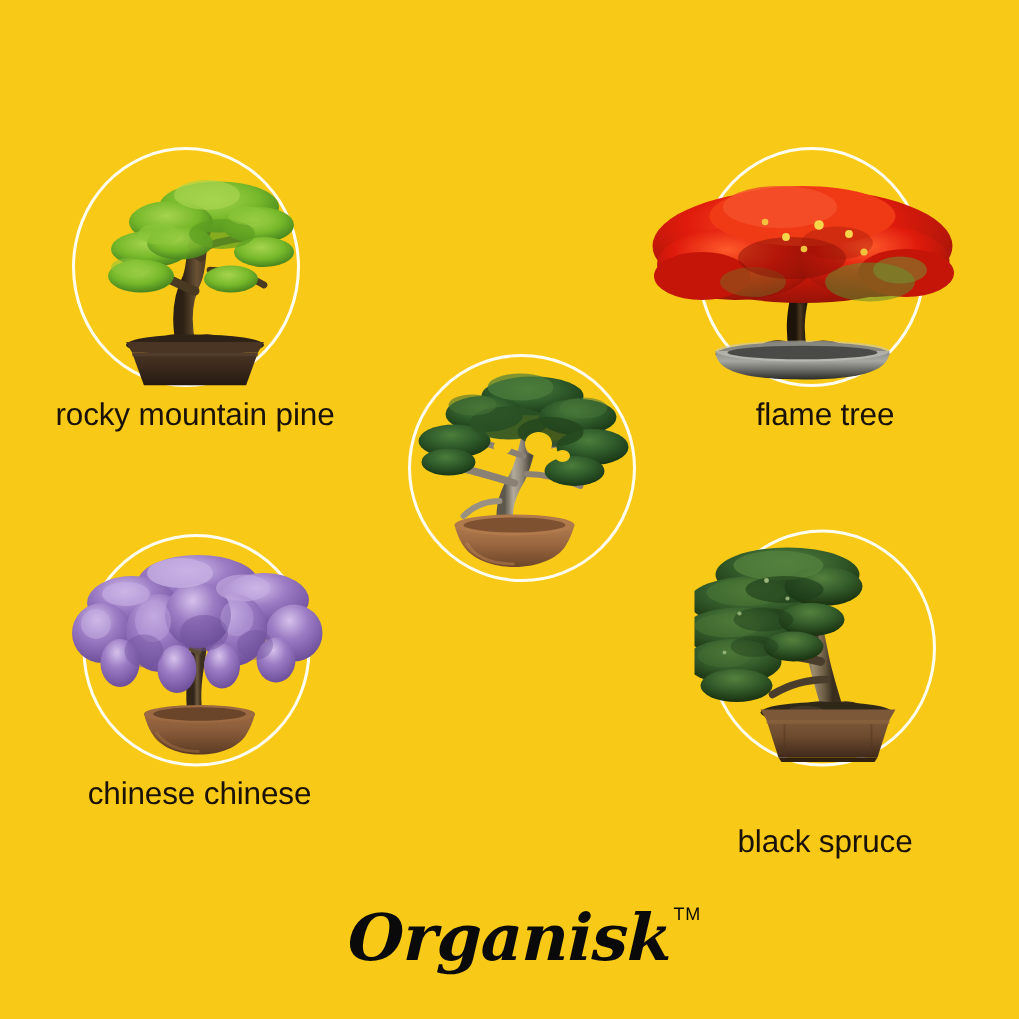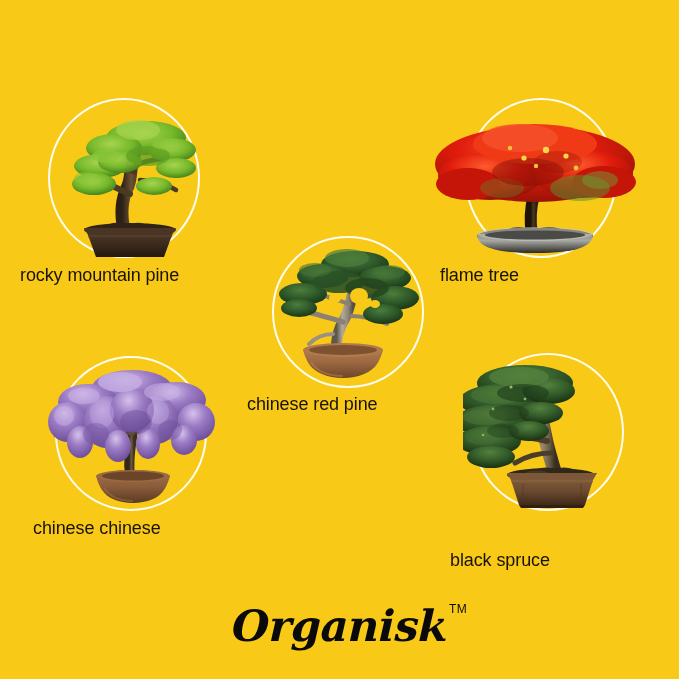--- a/index.html
+++ b/index.html
@@ -31,23 +31,24 @@
   .tree-art {
     position: absolute;
   }
   .tree-art svg {
     display: block;
     width: 100%;
     height: 100%;
   }
   .tree-label {
     position: absolute;
+    text-align: center;
     color: #1A1208;
     font-family: "Liberation Sans", sans-serif;
-    font-size: 18px;
+    font-size: 21px;
     font-weight: 500;
     letter-spacing: -0.1px;
     white-space: nowrap;
     line-height: 1;
   }
   #brand {
     position: absolute;
     left: 0;
     right: 0;
     top: 604px;
@@ -253,21 +254,20 @@
 
         <ellipse cx="70" cy="110" rx="36" ry="7" fill="#2B2418"></ellipse>
         <ellipse cx="60" cy="109" rx="10" ry="3" fill="#4A4034" opacity="0.7"></ellipse>
 
         <path d="M32 108 L112 108 C112 108 110 116 106 122 C101 130 88 136 72 136 C56 136 43 130 38 122 C34 116 32 108 32 108 Z" fill="url(#crp-p)"></path>
         <ellipse cx="72" cy="108" rx="40" ry="7" fill="#B07A4C"></ellipse>
         <ellipse cx="72" cy="108" rx="34" ry="5" fill="#7E5230"></ellipse>
         <path d="M40 120 C46 130 58 134 72 134" stroke="#C08A58" stroke-width="2" fill="none" opacity="0.45"></path>
       </svg>
     </div>
-    <div class="tree-label" style="left:-18px; width:200px; top:163px;">chinese red pine</div>
   </div>
 
   <div class="tree-card" style="left:45px; top:352px; width:190px; height:195px;">
     <div class="circle-ring" style="left:10px; top:4px; width:152px; height:155px;"></div>
     <div class="tree-art" style="left:-1px; top:8px; width:175px; height:150px;">
       <svg viewBox="0 0 175 150" xmlns="http://www.w3.org/2000/svg">
         <defs>
           <radialGradient id="wst-f" cx="42%" cy="28%" r="72%">
             <stop offset="0%" stop-color="#D6C2EC"></stop>
             <stop offset="45%" stop-color="#9C7CC4"></stop>

